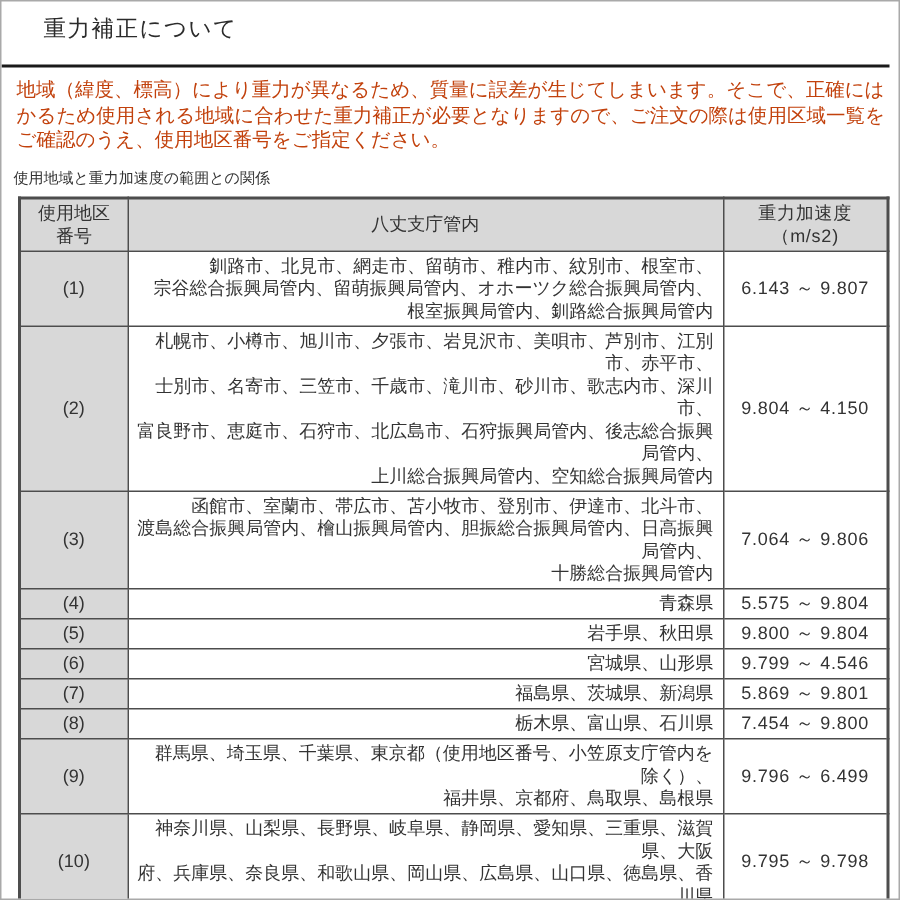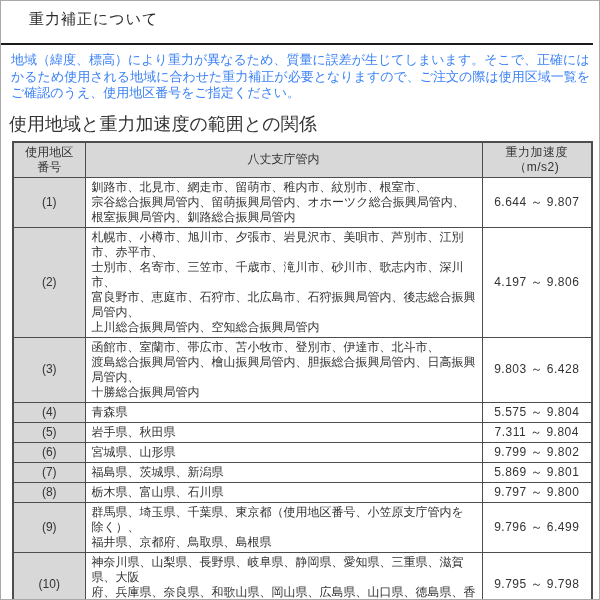--- a/index.html
+++ b/index.html
@@ -22,25 +22,25 @@
     margin-top: 5px;
     margin-left: 0;
     width: 592px;
     height: 2px;
     background: #1a1a1a;
   }
   .intro {
     margin: 7px 8px 0 10px;
     font-size: 13px;
     line-height: 16.5px;
-    color: #3b82f6;
+    color: #c2410c;
   }
   .subtitle {
     margin: 10px 0 5px 8px;
-    font-size: 18px;
+    font-size: 10px;
     font-weight: normal;
     color: #333333;
   }
   table.gravity-table {
     border-collapse: collapse;
     table-layout: fixed;
     margin-left: 11px;
     width: 581px;
     border: 2px solid #4d4d4d;
   }
@@ -48,21 +48,21 @@
     border: 1px solid #4d4d4d;
     font-size: 12px;
     line-height: 15px;
     padding: 2px 6px;
     vertical-align: middle;
     font-weight: normal;
     color: #333333;
   }
   .gravity-table th { background: #d8d8d8; text-align: center; height: 19px; }
   .c-no { width: 72px; background: #d8d8d8; text-align: center; }
-  .c-region { white-space: pre-line; text-align: left; }
+  .c-region { white-space: pre-line; text-align: right; }
   .c-grav { width: 110px; text-align: center; letter-spacing: 0.5px; }
 </style>
 </head>
 <body>
 
 <h1 class="doc-title">重力補正について</h1>
 <div class="title-rule"></div>
 
 <p class="intro">地域（緯度、標高）により重力が異なるため、質量に誤差が生じてしまいます。そこで、正確にはかるため使用される地域に合わせた重力補正が必要となりますので、ご注文の際は使用区域一覧をご確認のうえ、使用地区番号をご指定ください。</p>
 
@@ -75,61 +75,61 @@
       <th class="c-region">八丈支庁管内</th>
       <th class="c-grav">重力加速度（m/s2)</th>
     </tr>
   </thead>
   <tbody>
     <tr>
       <td class="c-no">(1)</td>
       <td class="c-region">釧路市、北見市、網走市、留萌市、稚内市、紋別市、根室市、
 宗谷総合振興局管内、留萌振興局管内、オホーツク総合振興局管内、
 根室振興局管内、釧路総合振興局管内</td>
-      <td class="c-grav">6.644 ～ 9.807</td>
+      <td class="c-grav">6.143 ～ 9.807</td>
     </tr>
     <tr>
       <td class="c-no">(2)</td>
       <td class="c-region">札幌市、小樽市、旭川市、夕張市、岩見沢市、美唄市、芦別市、江別市、赤平市、
 士別市、名寄市、三笠市、千歳市、滝川市、砂川市、歌志内市、深川市、
 富良野市、恵庭市、石狩市、北広島市、石狩振興局管内、後志総合振興局管内、
 上川総合振興局管内、空知総合振興局管内</td>
-      <td class="c-grav">4.197 ～ 9.806</td>
+      <td class="c-grav">9.804 ～ 4.150</td>
     </tr>
     <tr>
       <td class="c-no">(3)</td>
       <td class="c-region">函館市、室蘭市、帯広市、苫小牧市、登別市、伊達市、北斗市、
 渡島総合振興局管内、檜山振興局管内、胆振総合振興局管内、日高振興局管内、
 十勝総合振興局管内</td>
-      <td class="c-grav">9.803 ～ 6.428</td>
+      <td class="c-grav">7.064 ～ 9.806</td>
     </tr>
     <tr>
       <td class="c-no">(4)</td>
       <td class="c-region">青森県</td>
       <td class="c-grav">5.575 ～ 9.804</td>
     </tr>
     <tr>
       <td class="c-no">(5)</td>
       <td class="c-region">岩手県、秋田県</td>
-      <td class="c-grav">7.311 ～ 9.804</td>
+      <td class="c-grav">9.800 ～ 9.804</td>
     </tr>
     <tr>
       <td class="c-no">(6)</td>
       <td class="c-region">宮城県、山形県</td>
-      <td class="c-grav">9.799 ～ 9.802</td>
+      <td class="c-grav">9.799 ～ 4.546</td>
     </tr>
     <tr>
       <td class="c-no">(7)</td>
       <td class="c-region">福島県、茨城県、新潟県</td>
       <td class="c-grav">5.869 ～ 9.801</td>
     </tr>
     <tr>
       <td class="c-no">(8)</td>
       <td class="c-region">栃木県、富山県、石川県</td>
-      <td class="c-grav">9.797 ～ 9.800</td>
+      <td class="c-grav">7.454 ～ 9.800</td>
     </tr>
     <tr>
       <td class="c-no">(9)</td>
       <td class="c-region">群馬県、埼玉県、千葉県、東京都（使用地区番号、小笠原支庁管内を除く）、
 福井県、京都府、鳥取県、島根県</td>
       <td class="c-grav">9.796 ～ 6.499</td>
     </tr>
     <tr>
       <td class="c-no">(10)</td>
       <td class="c-region">神奈川県、山梨県、長野県、岐阜県、静岡県、愛知県、三重県、滋賀県、大阪

